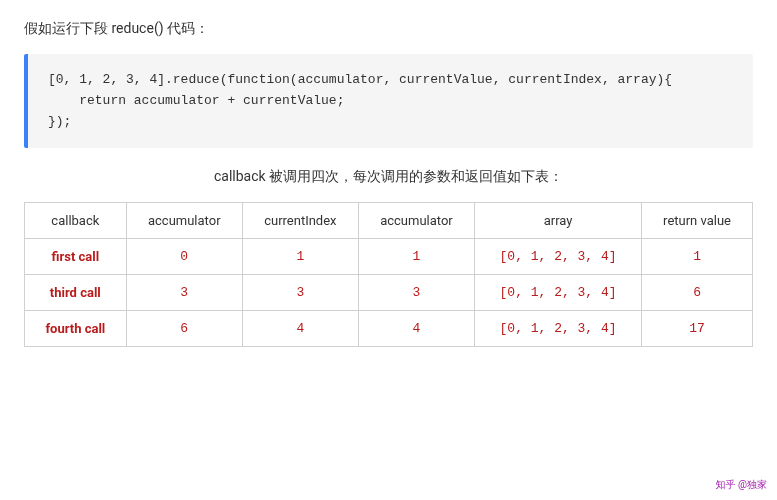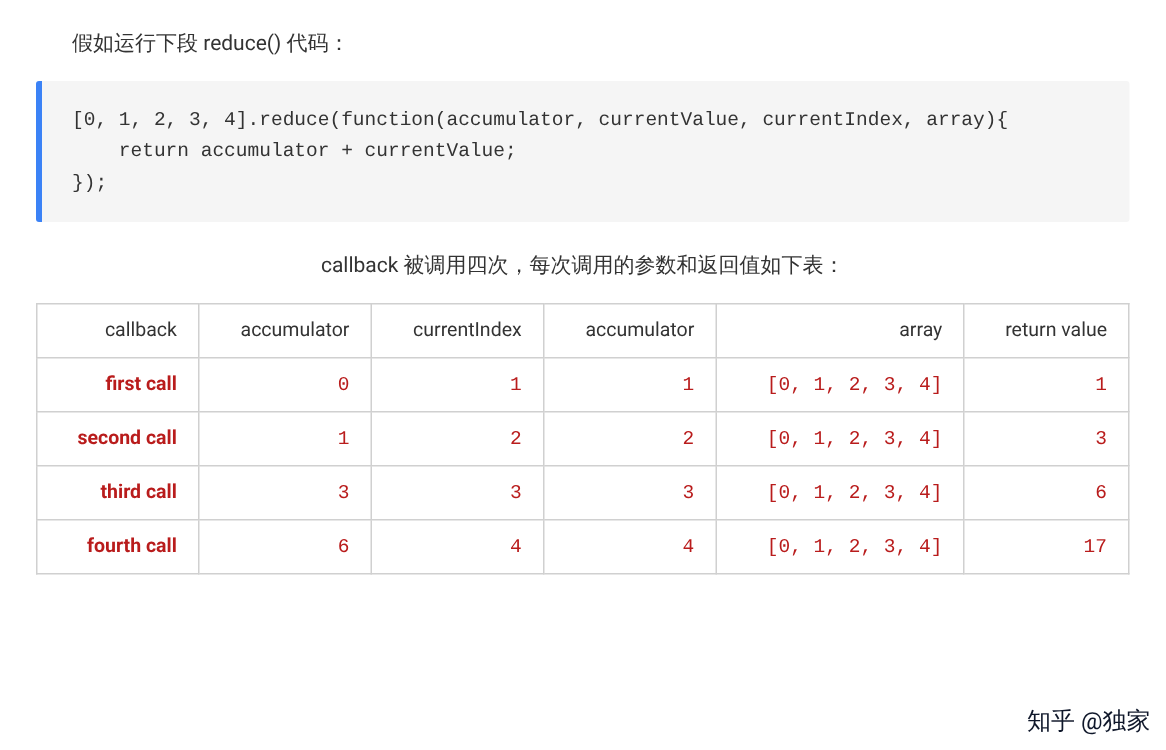--- a/index.html
+++ b/index.html
@@ -14,21 +14,20 @@
       color: #333333;
       font-size: 14px;
       padding: 20px 24px;
       max-width: 777px;
     }
 
     .intro-text {
       margin-bottom: 16px;
       font-size: 14px;
       color: #333;
-      margin-left: 24px;
     }
 
     .code-block {
       background: #f5f5f5;
       border-left: 4px solid #3b82f6;
       padding: 16px 20px;
       margin-bottom: 20px;
       border-radius: 2px;
     }
 
@@ -51,21 +50,21 @@
     table {
       width: 100%;
       border-collapse: collapse;
       font-size: 13px;
       margin-bottom: 10px;
     }
 
     table th, table td {
       border: 1px solid #d0d0d0;
       padding: 10px 14px;
-      text-align: right;
+      text-align: center;
       vertical-align: middle;
     }
 
     table thead th {
       background: #ffffff;
       font-weight: normal;
       color: #333;
     }
 
     table tbody tr td:first-child {
@@ -79,22 +78,22 @@
     }
 
     table tbody tr td:first-child {
       font-family: -apple-system, BlinkMacSystemFont, "Segoe UI", Roboto, sans-serif;
     }
 
     .watermark {
       position: fixed;
       bottom: 8px;
       right: 10px;
-      font-size: 16px;
-      color: #0f172a;
+      font-size: 10px;
+      color: #a21caf;
     }
   </style>
 </head>
 <body>
 
 <p class="intro-text">假如运行下段 reduce() 代码：</p>
 
 <div class="code-block">
   <code><span>[0, 1, 2, 3, 4].reduce(function(accumulator, currentValue, currentIndex, array){</span>
 <span>    return accumulator + currentValue;</span>
@@ -117,28 +116,20 @@
   <tbody id="table-body">
   <tr>
         <td>first call</td>
         <td>0</td>
         <td>1</td>
         <td>1</td>
         <td>[0, 1, 2, 3, 4]</td>
         <td>1</td>
       </tr>
       <tr>
-        <td>second call</td>
-        <td>1</td>
-        <td>2</td>
-        <td>2</td>
-        <td>[0, 1, 2, 3, 4]</td>
-        <td>3</td>
-      </tr>
-      <tr>
         <td>third call</td>
         <td>3</td>
         <td>3</td>
         <td>3</td>
         <td>[0, 1, 2, 3, 4]</td>
         <td>6</td>
       </tr>
       <tr>
         <td>fourth call</td>
         <td>6</td>

